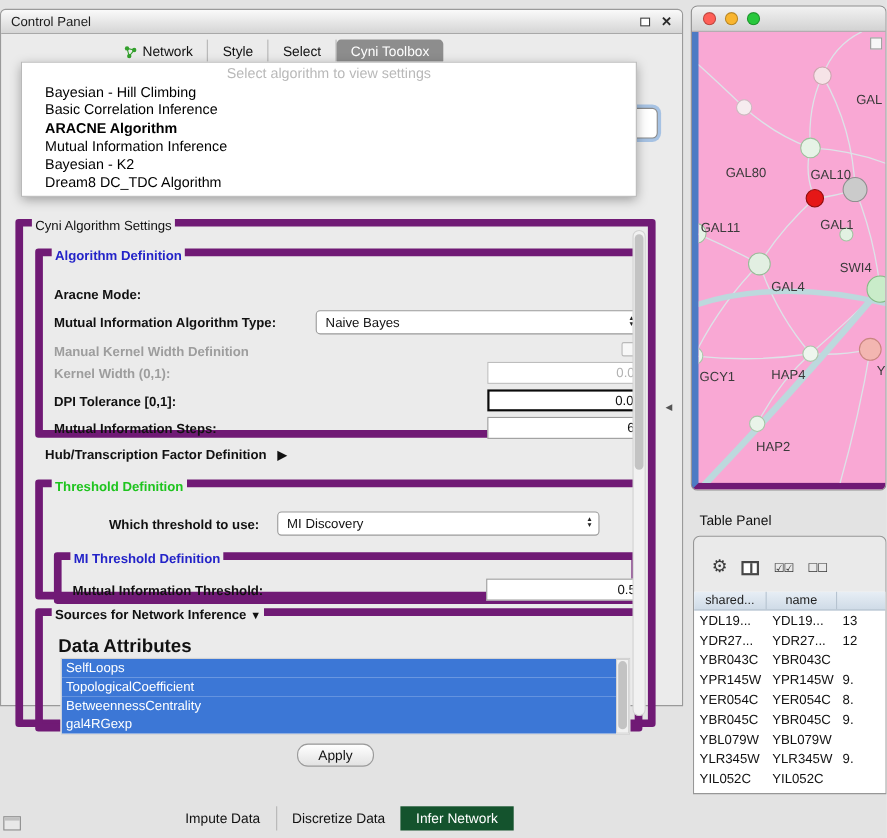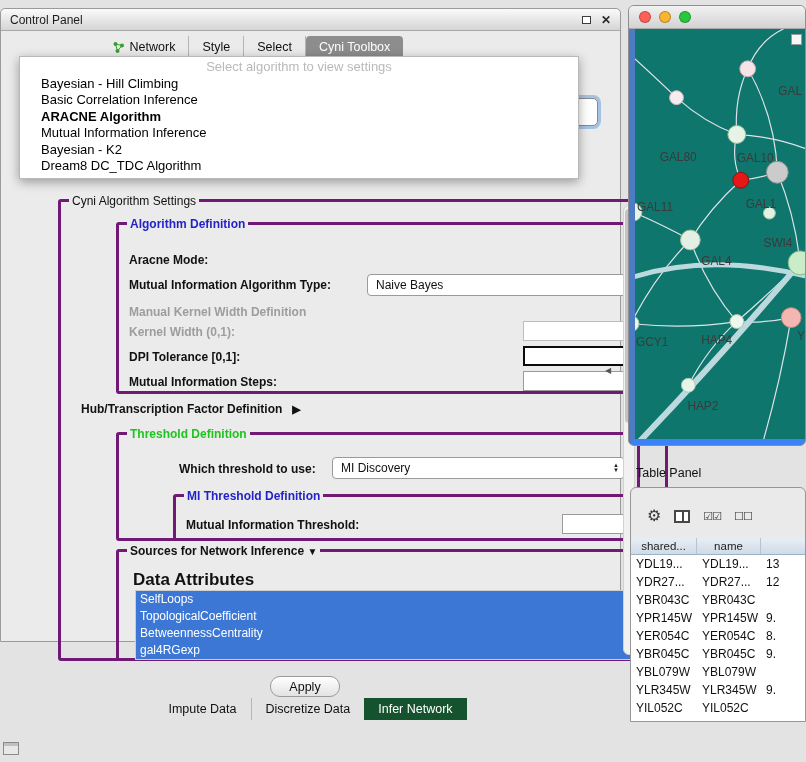--- a/index.html
+++ b/index.html
@@ -20,21 +20,21 @@
   .tab.active{background:#8d8d8d;color:#fff;border-radius:4px;border-right:none;}
 
   
   .popup{position:absolute;left:18px;top:47px;width:560px;z-index:60;background:#fff;border:1px solid #b9b9b9;box-shadow:0 3px 10px rgba(0,0,0,.35);padding:2px 0 3px;}
   .popup .ph{text-align:center;color:#b9b9b9;font-size:13px;line-height:16.5px;}
   .popup .opt{font-size:13px;line-height:16.5px;padding-left:21px;color:#000;white-space:nowrap;}
   .popup .opt.selected{font-weight:bold;}
   .combo-frag{position:absolute;left:562px;top:89px;width:35px;height:28px;z-index:10;background:#fff;border:1px solid #8a8a8a;border-radius:5px;box-shadow:0 0 0 3px rgba(110,160,220,.55);}
 
   
-  .grp{position:absolute;border:3px solid #701a75;border-radius:3px;margin-left:44px;}
+  .grp{position:absolute;border:7px solid #701a75;border-radius:3px;}
   .gtitle{position:absolute;top:-8px;left:8px;background:#ebebeb;padding:0 3px;font-size:12px;white-space:nowrap;}
   .gtitle.blue{color:#2323c8;font-weight:bold;}
   .gtitle.green{color:#1ec41e;font-weight:bold;}
   .gtitle.bold{font-weight:bold;}
 
   .settings{left:13px;top:190px;width:582px;height:462px;}
 
   .vscroll{position:absolute;background:#f1f1f1;border:1px solid #d2d2d2;border-radius:6px;}
   .vscroll .thumb{position:absolute;left:1px;right:1px;border-radius:5px;background:#c3c3c3;}
   .settings-scroll{right:2px;top:3px;bottom:3px;width:12px;}
@@ -54,32 +54,32 @@
   .hub-row .tri{font-size:11px;}
 
   .attr-label{position:absolute;left:14px;top:18px;font-weight:bold;font-size:17px;}
   .attr-list{position:absolute;left:16px;top:38px;width:518px;height:70px;background:#fff;overflow:hidden;border:1px solid #cfcfcf;}
   .attr-item{height:17px;line-height:17px;background:#3c77d6;color:#fff;font-size:12px;padding-left:4px;margin-right:12px;white-space:nowrap;}
   .list-scroll{right:0;top:0;bottom:0;width:12px;border-radius:0;}
   .list-scroll .thumb{top:1px;height:62px;}
 
   .apply{position:absolute;left:269px;top:667px;width:70px;height:21px;border:1px solid #9a9a9a;border-radius:10px;background:linear-gradient(#ffffff,#e2e2e2);font-size:12.5px;display:flex;align-items:center;justify-content:center;color:#111;}
 
-  .btabs{position:absolute;left:0;top:689px;width:100%;display:flex;justify-content:center;}
+  .btabs{position:absolute;left:0;top:724px;width:100%;display:flex;justify-content:center;}
   .btab{padding:0 14px;height:22px;line-height:22px;font-size:12.5px;color:#111;}
   .btab.sep{border-right:1px solid #b5b5b5;}
   .btab.active{background:#14532d;color:#fff;border-radius:0;}
 
   .splitter{position:absolute;left:605px;top:366px;font-size:8px;color:#555;z-index:5;}
 
   
   .net-window{position:absolute;left:628px;top:5px;width:178px;height:441px;border:1px solid #8f8f8f;border-radius:6px;overflow:hidden;background:#d8d8d8;}
   .net-titlebar{height:23px;background:linear-gradient(#f2f2f2,#d2d2d2);border-bottom:1px solid #a9a9a9;display:flex;align-items:center;gap:8px;padding-left:10px;}
   .light{width:12px;height:12px;border-radius:50%;border:1px solid rgba(0,0,0,.25);}
-  .net-content{position:absolute;left:0;top:23px;right:0;bottom:0;border-left:6px solid #4d7bc4;border-bottom:6px solid #3b82f6;background:#0f766e;overflow:hidden;text-align:center;}
+  .net-content{position:absolute;left:0;top:23px;right:0;bottom:0;border-left:6px solid #4d7bc4;border-bottom:6px solid #701a75;background:#f9a8d4;overflow:hidden;text-align:center;}
   .net-content svg{display:block;width:100%;height:100%;}
   .node-label{font-family:"Liberation Sans",sans-serif;font-size:12px;fill:#3a3a3a;}
   .mini-box{position:absolute;right:3px;top:5px;width:11px;height:11px;border:1px solid #9a9a9a;background:#f7f7f7;}
 
   
   .tp-label{position:absolute;left:636px;top:466px;font-size:12.5px;color:#111;}
   .table-window{position:absolute;left:630px;top:487px;width:176px;height:235px;border:1px solid #979797;border-radius:6px 6px 0 0;background:#eaeaea;overflow:hidden;}
   .t-toolbar{height:44px;display:flex;align-items:center;gap:13px;padding:12px 0 0 16px;}
   .gear{font-size:16px;color:#3a3a3a;line-height:1;}
   .col-icon{width:16px;height:13px;border:2px solid #474747;position:relative;background:#fff;}

